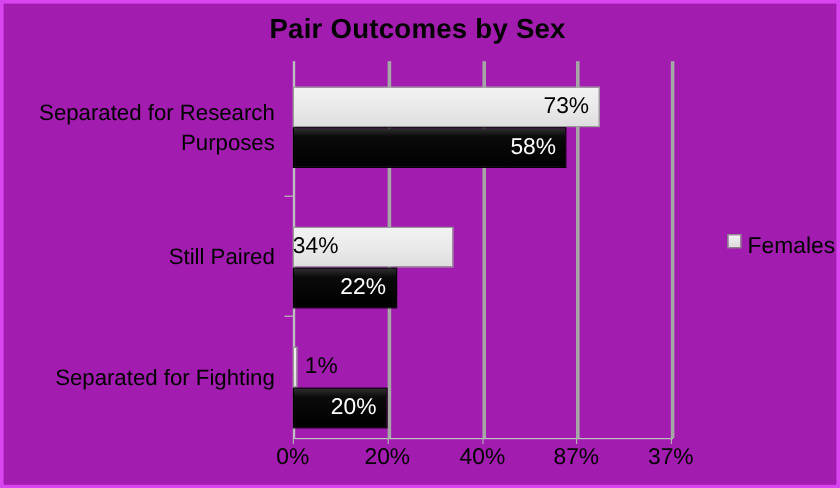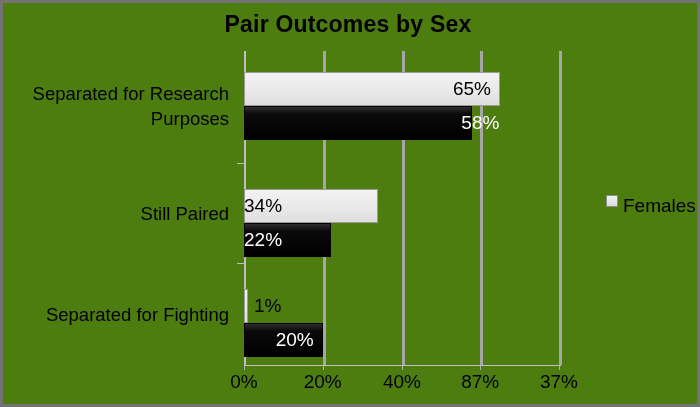--- a/index.html
+++ b/index.html
@@ -4,22 +4,22 @@
 <style>
   html, body {
     margin: 0;
     padding: 0;
     background: #ffffff;
   }
   #chart-root {
     position: relative;
     width: 700px;
     height: 407px;
-    background: #4d7c0f;
-    border: 3px solid #737373;
+    background: #a21caf;
+    border: 3px solid #d946ef;
     box-sizing: border-box;
     font-family: "Liberation Sans", sans-serif;
     overflow: hidden;
   }
 
   
   #chart-title {
     position: absolute;
     left: 0;
     top: 8px;
@@ -189,31 +189,31 @@
       <div class="axis-tick-label" style="left: 319.75px;">20%</div>
       <div class="tick-mark" style="left: 398.5px;"></div>
       <div class="axis-tick-label" style="left: 399px;">40%</div>
       <div class="tick-mark" style="left: 477.25px;"></div>
       <div class="axis-tick-label" style="left: 477.25px;">87%</div>
       <div class="tick-mark" style="left: 556px;"></div>
       <div class="axis-tick-label" style="left: 556px;">37%</div>
       <div class="cat-tick" style="top: 160px;"></div>
       <div class="cat-tick" style="top: 260px;"></div>
       <div class="bar females" style="left: 241px; top: 69px; width: 255.938px;"></div>
-      <div class="bar-label inside-light" style="top: 69px; left: 241px; width: 246.938px; text-align: right;">65%</div>
+      <div class="bar-label inside-light" style="top: 69px; left: 241px; width: 246.938px; text-align: right;">73%</div>
       <div class="bar males" style="left: 241px; top: 103px; width: 228.375px;"></div>
-      <div class="bar-label inside-dark" style="top: 103px; left: 241px; width: 219.375px; text-align: right; margin-left: 36px;">58%</div>
+      <div class="bar-label inside-dark" style="top: 103px; left: 241px; width: 219.375px; text-align: right;">58%</div>
       <div class="cat-label" style="top: 78px;">
         <div>Separated for Research</div>
         <div>Purposes</div>
       </div>
       <div class="bar females" style="left: 241px; top: 186px; width: 133.875px;"></div>
       <div class="bar-label inside-light" style="top: 186px; left: 241px; width: 124.875px; text-align: left;">34%</div>
       <div class="bar males" style="left: 241px; top: 220px; width: 86.625px;"></div>
-      <div class="bar-label inside-dark" style="top: 220px; left: 241px; width: 77.625px; ">22%</div>
+      <div class="bar-label inside-dark" style="top: 220px; left: 241px; width: 77.625px; text-align: right;">22%</div>
       <div class="cat-label" style="top: 197.5px;">
         <div>Still Paired</div>
       </div>
       <div class="bar females" style="left: 241px; top: 286px; width: 3.9375px;"></div>
       <div class="bar-label outside" style="top: 286px; left: 250.938px;">1%</div>
       <div class="bar males" style="left: 241px; top: 320px; width: 78.75px;"></div>
       <div class="bar-label inside-dark" style="top: 320px; left: 241px; width: 69.75px; text-align: right;">20%</div>
       <div class="cat-label" style="top: 298.5px;">
         <div>Separated for Fighting</div>
       </div>

